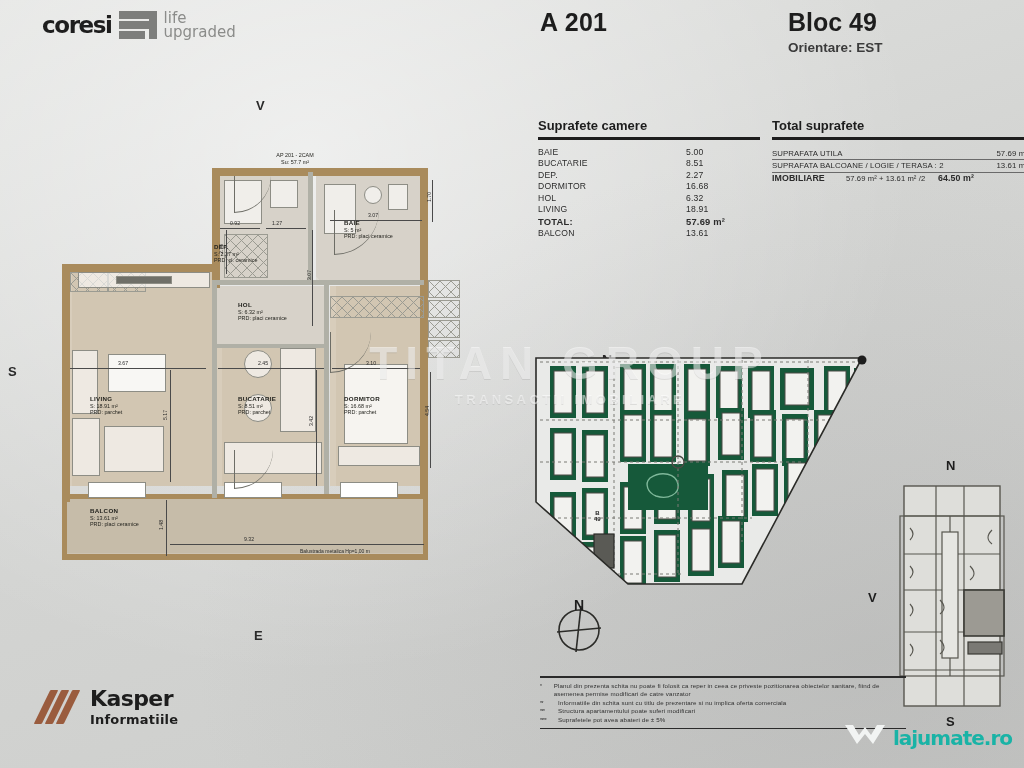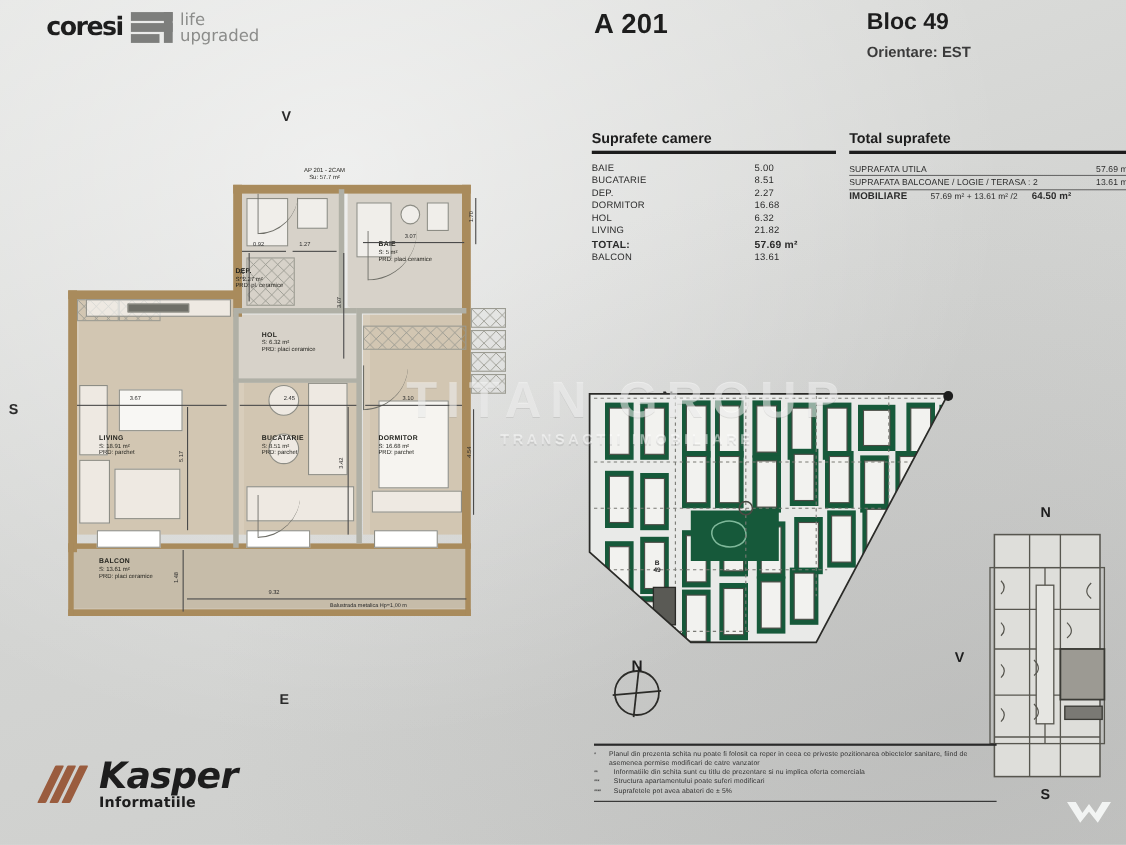--- a/index.html
+++ b/index.html
@@ -28,21 +28,21 @@
   #coresi-mark i.b1{top:1px;width:38px;height:8px;}
   #coresi-mark i.b2{top:11px;width:38px;height:8px;}
   #coresi-mark i.b3{top:21px;width:26px;height:8px;}
   #coresi-mark i.b4{top:1px;left:30px;width:8px;height:28px;}
   #coresi-tag{font-size:15px;line-height:14px;color:#8b8c8a;font-weight:500;font-family:"DejaVu Sans",sans-serif;}
 
   #title-block{position:absolute;left:540px;top:8px;right:0;height:96px;}
   #apt-code{font-size:25px;font-weight:700;letter-spacing:.3px;}
   #apt-type{font-size:13.5px;font-weight:700;color:#3b3b3b;margin-top:5px;}
   #apt-floor{font-size:13.5px;font-weight:700;color:#3b3b3b;margin-top:3px;}
-  #bloc-code{position:absolute;left:248px;top:0;font-size:21px;font-weight:700;}
+  #bloc-code{position:absolute;left:248px;top:0;font-size:25px;font-weight:700;}
   #orient{position:absolute;left:248px;top:32px;font-size:13.5px;font-weight:700;color:#3b3b3b;}
 
   
   #tbl-rooms{position:absolute;left:538px;top:118px;width:222px;}
   #tbl-total{position:absolute;left:772px;top:118px;width:256px;}
   .tbl-head{font-size:13px;font-weight:700;padding-bottom:4px;}
   .rule{height:2.5px;background:#1d1d1d;}
   .row{display:flex;font-size:8.6px;color:#2b2b2b;line-height:11.6px;letter-spacing:.2px;}
   .row .k{flex:1;}
   .row .v{width:62px;}
@@ -92,21 +92,21 @@
   #notes{position:absolute;left:540px;top:676px;width:366px;}
   #notes .nrule{height:1.6px;background:#2a2a2a;}
   .note{display:flex;font-size:6.2px;line-height:8.6px;color:#2f2f2f;letter-spacing:.15px;}
   .note .ast{width:18px;font-size:5px;letter-spacing:-.4px;}
 
   
   #kasper{position:absolute;left:42px;top:688px;display:flex;align-items:center;gap:10px;}
   #kasper-mark{width:38px;height:34px;position:relative;}
   #kasper-mark i{position:absolute;width:8px;height:34px;background:#9a5c3e;transform:skewX(-26deg);border-radius:1px;}
   #kasper-txt{line-height:1;}
-  #kasper-name{font-size:33px;font-weight:700;letter-spacing:-.6px;font-family:"DejaVu Sans",sans-serif;font-style:italic;}
+  #kasper-name{font-size:22px;font-weight:700;letter-spacing:-.6px;font-family:"DejaVu Sans",sans-serif;}
   #kasper-sub{font-size:13px;font-weight:700;letter-spacing:.2px;margin-top:3px;font-family:"DejaVu Sans",sans-serif;}
 
   
   #wm-titan{position:absolute;left:300px;top:336px;width:540px;text-align:center;
     font-size:46px;font-weight:700;letter-spacing:8px;color:rgba(255,255,255,.5);
     text-shadow:0 1px 0 rgba(120,120,120,.18);}
   #wm-titan small{display:block;font-size:13px;letter-spacing:3.4px;font-weight:700;margin-top:2px;}
   #wm-laj{position:absolute;right:12px;bottom:16px;display:flex;align-items:center;gap:6px;}
   #wm-laj-mark{width:44px;height:26px;}
   #wm-laj-txt{font-size:30px;font-weight:700;color:#f2f4f3;letter-spacing:-1px;font-family:"DejaVu Sans",sans-serif;}
@@ -156,21 +156,21 @@
   <div class="row">
     <span class="k">DORMITOR</span>
     <span class="v">16.68</span>
   </div>
   <div class="row">
     <span class="k">HOL</span>
     <span class="v">6.32</span>
   </div>
   <div class="row">
     <span class="k">LIVING</span>
-    <span class="v">21.82</span>
+    <span class="v">18.91</span>
   </div>
   <div class="row bold">
     <span class="k">TOTAL:</span>
     <span class="v">57.69 m²</span>
   </div>
   <div class="row">
     <span class="k">BALCON</span>
     <span class="v">13.61</span>
   </div>
 </div>
@@ -506,13 +506,14 @@
 
 <div id="wm-titan" class="noop">
   <span>TITAN GROUP</span>
   <small>TRANSACTII IMOBILIARE</small>
 </div>
 
 <div id="wm-laj" class="noop">
   <svg id="wm-laj-mark" viewBox="0 0 44 26">
     <path d="M2 3 L14 22 L22 12 L30 22 L42 3 L34 3 L28 13 L22 5 L16 13 L10 3 Z" fill="#f2f4f3"></path>
   </svg>
+  <span id="wm-laj-txt"><span>lajumate</span><span>.ro</span></span>
 </div>
 
 </body></html>

